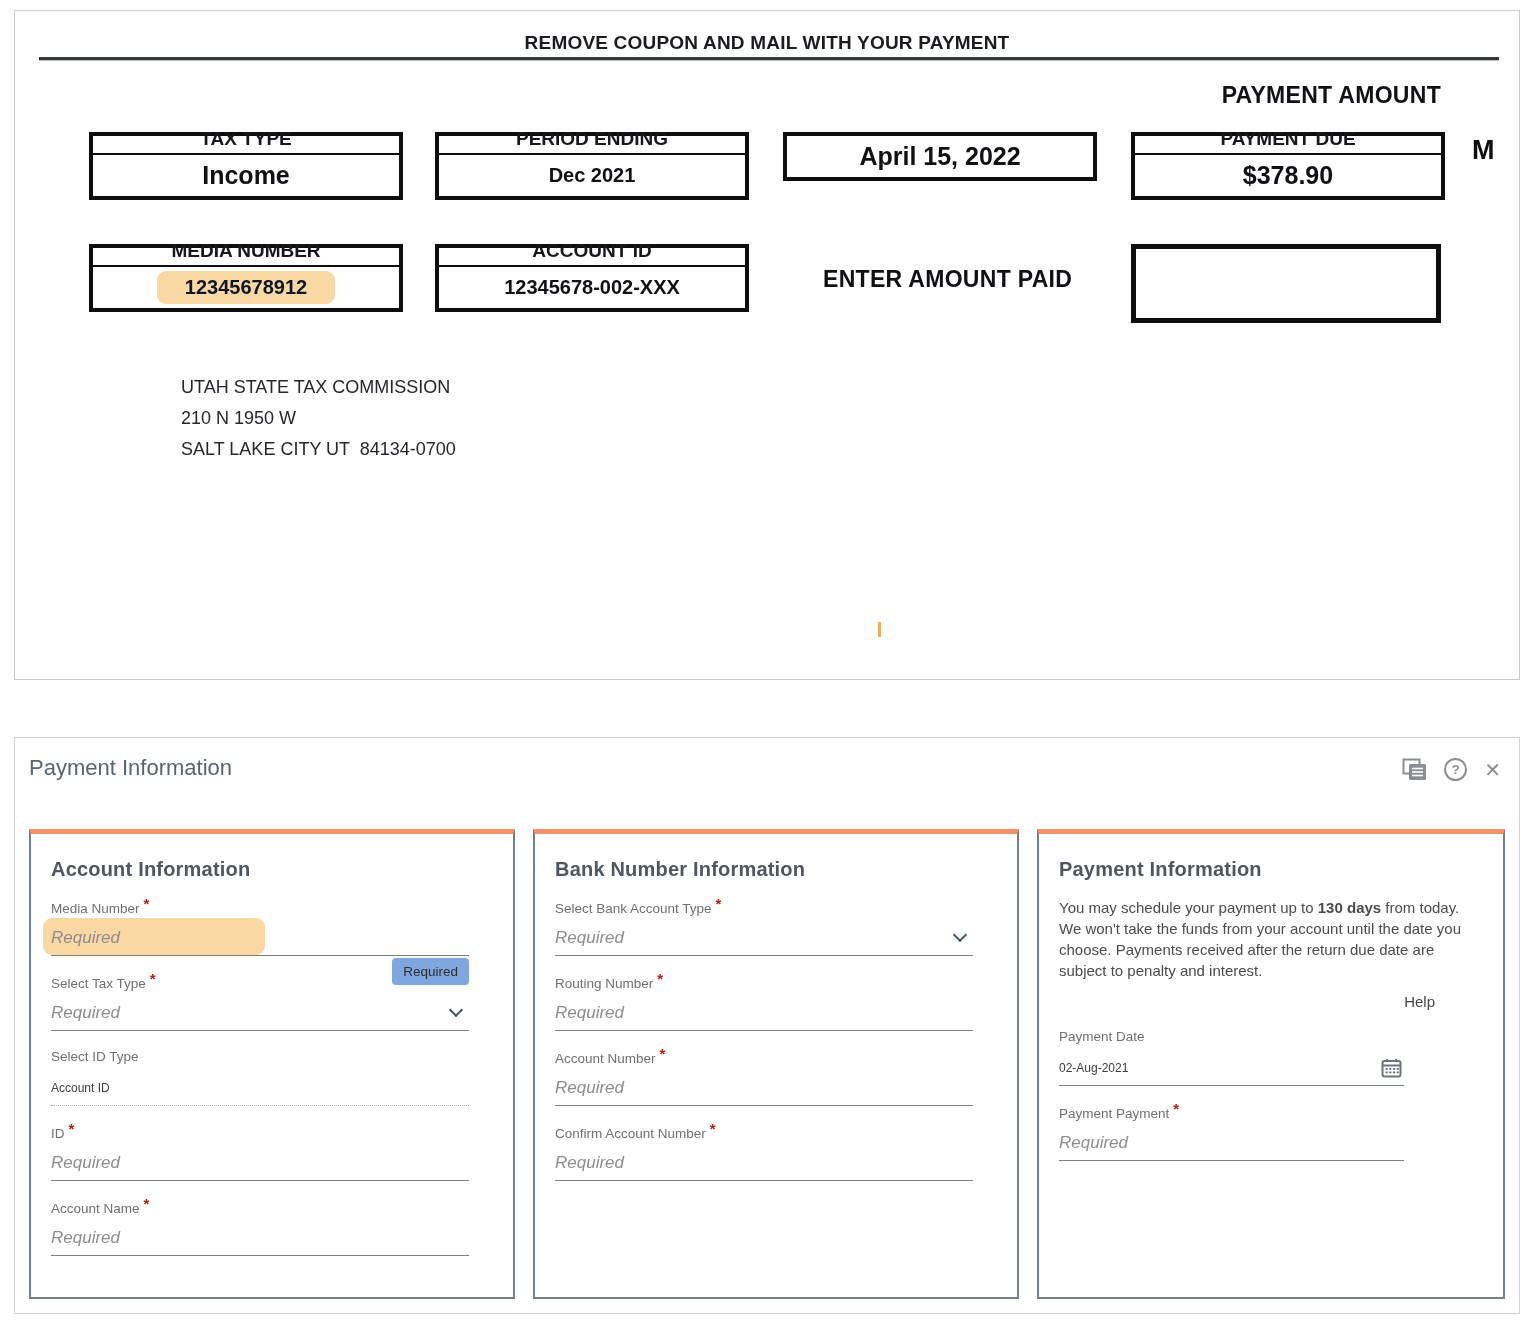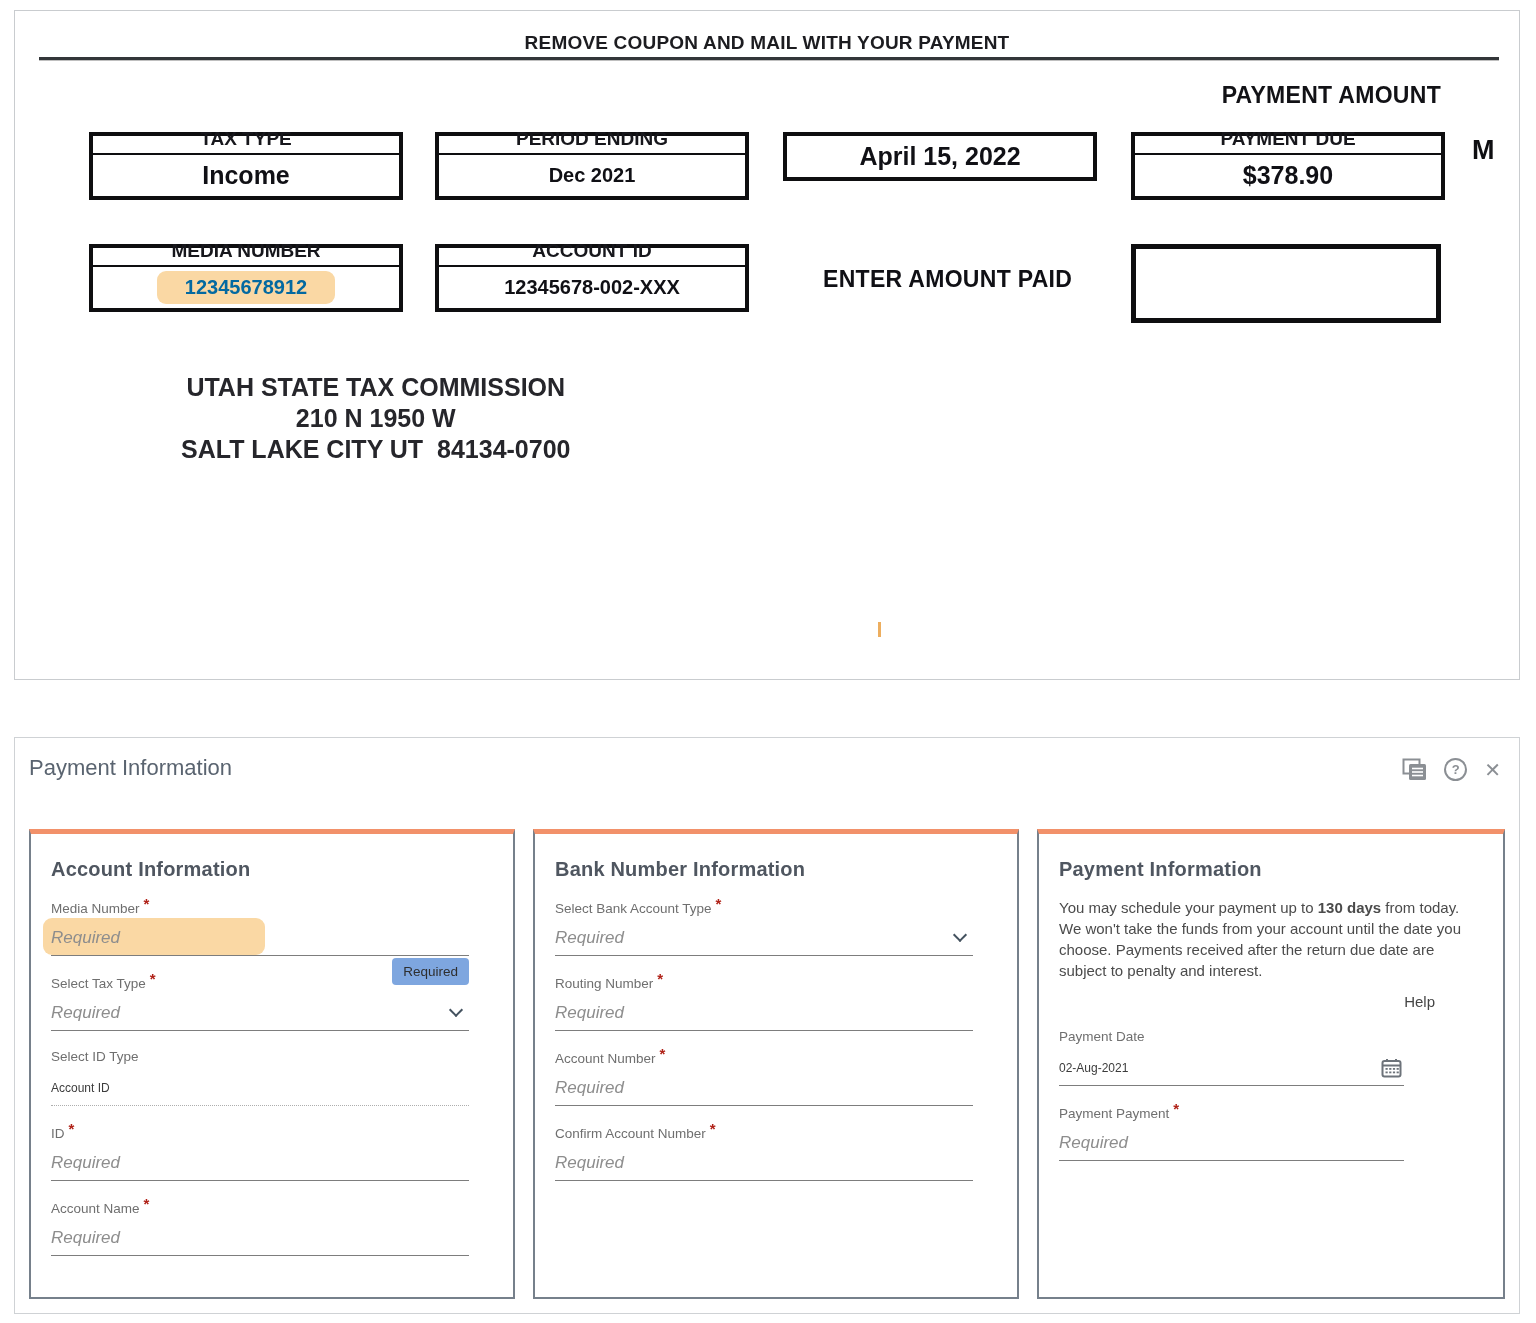--- a/index.html
+++ b/index.html
@@ -35,36 +35,36 @@
   .clabel span{
     display:block;margin-top:-8px;font-weight:700;font-size:19px;color:#17171c;
   }
   .cvalue{
     height:41px;display:flex;align-items:center;justify-content:center;
     font-weight:700;font-size:25px;color:#101015;
   }
   .cvalue.alt{font-size:20px;}
   .mn-highlight{
     display:inline-block;background:#FAD8A4;border-radius:9px;
-    padding:5px 28px;color:#0369a1;font-weight:700;font-size:20px;
+    padding:5px 28px;color:#0f172a;font-weight:700;font-size:20px;
   }
   .m-mark{
     position:absolute;left:1457px;top:124px;font-weight:700;font-size:27px;color:#0f0f12;
   }
   .enter-amount{
     position:absolute;left:808px;top:255px;font-weight:700;font-size:23px;color:#101015;
     letter-spacing:.3px;
   }
   .amount-box{
     position:absolute;left:1116px;top:233px;width:300px;height:69px;
     border:5px solid #0e0e10;background:#fff;
   }
   .address{
     position:absolute;left:166px;top:361px;
-    font-weight:700;font-size:25px;line-height:31px;color:#26262b;text-align:center;
+    font-weight:400;font-size:18px;line-height:31px;color:#26262b;
   }
   .address div{white-space:pre-wrap;}
   .cursor-mark{
     position:absolute;left:863px;top:611px;width:3px;height:15px;background:#EDAE5F;
   }
 
   
   .panel-wrap{
     position:absolute;left:14px;top:737px;width:1506px;height:577px;
     border:1px solid #cfd2d5;background:#fff;box-sizing:border-box;

